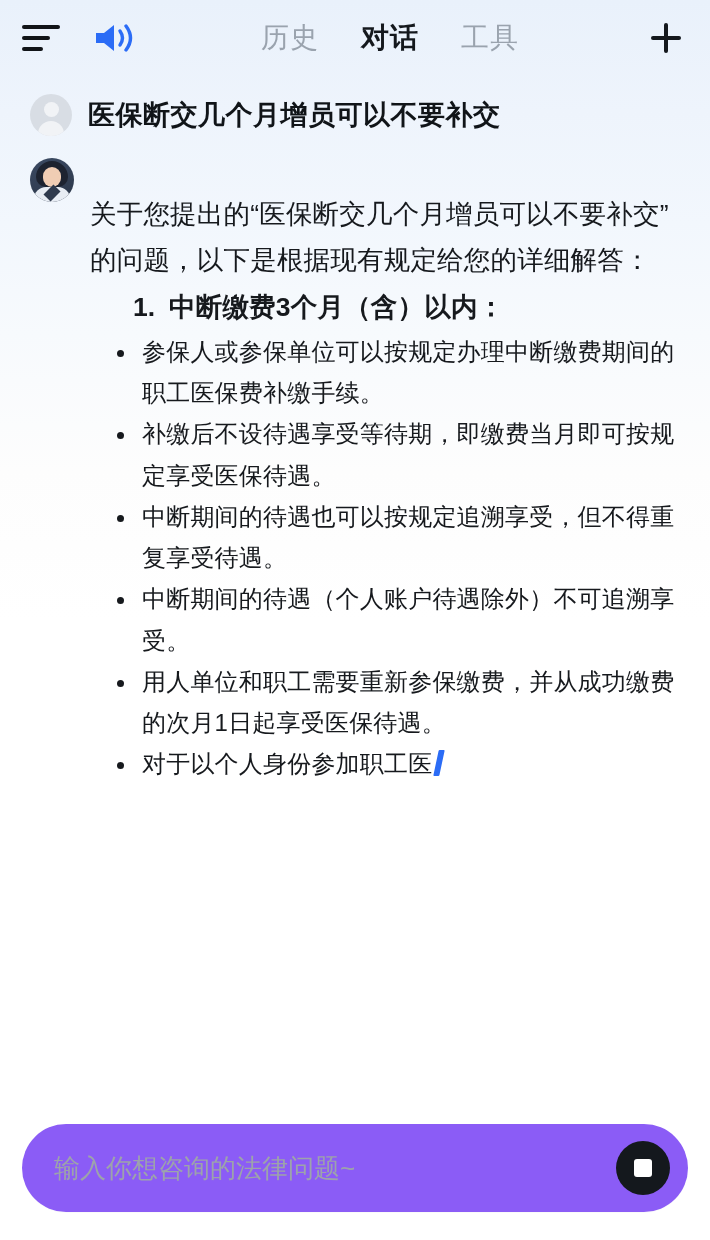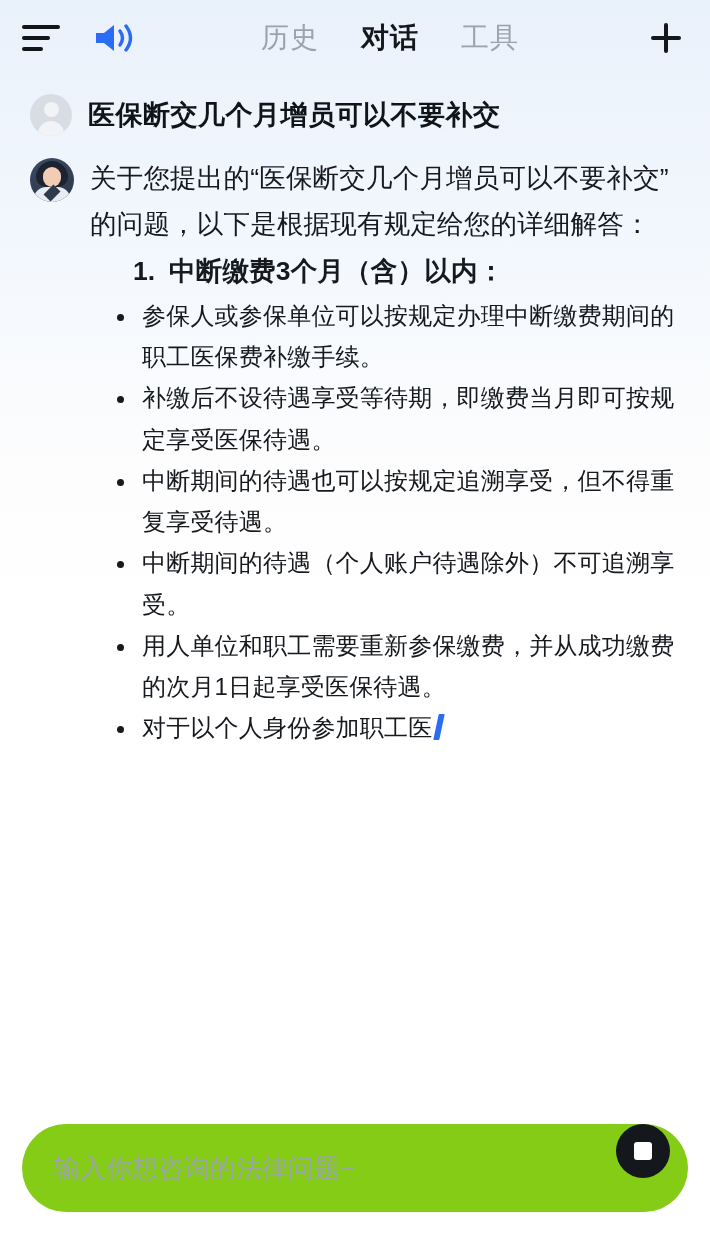--- a/index.html
+++ b/index.html
@@ -192,21 +192,21 @@
 
   .bot-body {
     flex: 1;
     font-size: 26.5px;
     line-height: 1.72;
     color: #16191d;
     letter-spacing: 0.2px;
     padding-top: 2px;
   }
   .bot-body p { margin: 0 0 0 0; }
-  .bot-body p.para { text-indent: 0; }
+  .bot-body p.para { text-indent: 0; margin-top: 36px; }
 
   ol.steps {
     list-style: decimal;
     margin: 2px 0 0 34px;
     padding: 0;
   }
   ol.steps > li {
     font-weight: 700;
     font-size: 26.5px;
     line-height: 1.72;
@@ -241,22 +241,23 @@
   .inputbar-wrap {
     flex: 0 0 132px;
     padding: 16px 22px 28px 22px;
     background: #ffffff;
     position: relative;
     z-index: 6;
   }
   .inputbar {
     height: 88px;
     border-radius: 44px;
-    background: #84cc16;
-    display: flex;
+    background: #8b5cf6;
+    display: flex;
+    align-items: center;
     padding: 0 18px 0 32px;
     box-shadow: 0 1px 0 rgba(0,0,0,0.02);
   }
   .input-field {
     flex: 1;
     border: none;
     outline: none;
     background: transparent;
     font-size: 26px;
     color: #1a1d21;

